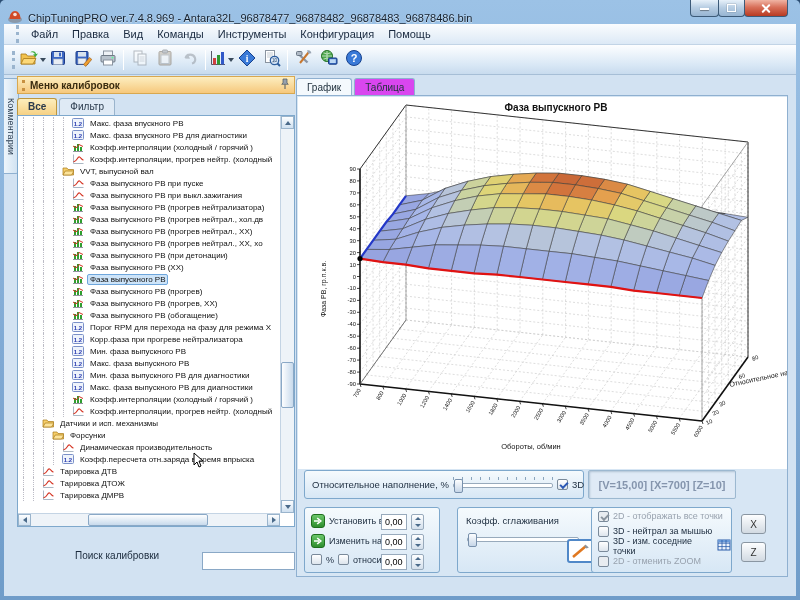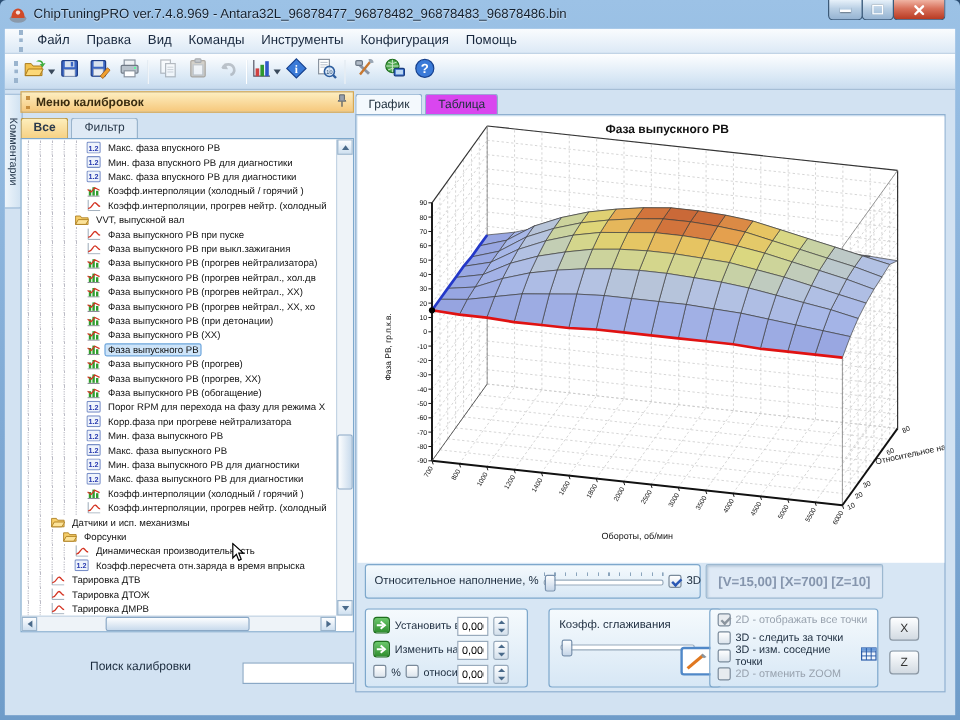--- a/index.html
+++ b/index.html
@@ -1,20 +1,20 @@
 <!DOCTYPE html>
 <html><head>
 <meta charset="utf-8">
 <style>
 *{margin:0;padding:0;box-sizing:border-box}
 html,body{width:800px;height:600px;overflow:hidden}
 body{font-family:"Liberation Sans",sans-serif;background:#2a4d73;position:relative}
 .window{position:absolute;inset:0;background:linear-gradient(180deg,#9cc2e6,#7fa9d4 60%,#6f9cc9);border-radius:5px 5px 0 0}
 
-.titlebar{position:absolute;left:0;top:0;width:100%;height:24px;display:flex;align-items:center;padding-left:7px}
+.titlebar{position:absolute;left:0;top:0;width:100%;height:24px;display:flex;align-items:flex-end;padding-left:7px}
 .appicon{width:16px;height:16px;margin-right:5px}
 .title{font-size:11px;color:#14202e;text-shadow:0 1px 1px rgba(255,255,255,.7);white-space:nowrap}
 .winbtns{position:absolute;right:12px;top:0;display:flex}
 .wbtn{height:17px;border:1px solid #3c5a78;border-top:none;border-radius:0 0 4px 4px;background:linear-gradient(#e7f1fa,#b9cfe4 45%,#96b4d2);display:flex;align-items:center;justify-content:center;margin-left:-1px}
 .wbtn.min{width:29px}.wbtn.max{width:27px}
 .wbtn.close{width:44px;background:linear-gradient(#f0b4a4,#d8705a 45%,#b83a22)}
 .glyph-min{width:9px;height:4px;border-bottom:2px solid #fff;box-shadow:0 1px 1px rgba(0,0,0,.4)}
 .glyph-max{width:9px;height:8px;border:1px solid #fff;box-shadow:0 0 1px rgba(0,0,0,.5)}
 .glyph-x{position:relative;width:10px;height:10px}
 .glyph-x::before,.glyph-x::after{content:"";position:absolute;left:4px;top:0;width:2px;height:11px;background:#fff;border-radius:1px}
@@ -269,32 +269,20 @@
             <span class="guide"></span>
             <span class="guide"></span>
             <span class="guide"></span>
             <span class="guide"></span>
             <span class="guide"></span>
             <span class="ticon"><svg width="12" height="10" viewBox="0 0 12 10">
                 <rect x=".5" y=".5" width="11" height="9" rx="1" fill="#eef3fb" stroke="#7a90c8"></rect>
                 <text x="6" y="7.5" font-size="6" fill="#2a3cb0" text-anchor="middle" font-weight="bold">1.2</text>
               </svg></span>
             <span class="tlabel">Макс. фаза впускного РВ</span>
-          </div>
-          <div class="tree-row">
-            <span class="guide"></span>
-            <span class="guide"></span>
-            <span class="guide"></span>
-            <span class="guide"></span>
-            <span class="guide"></span>
-            <span class="ticon"><svg width="12" height="10" viewBox="0 0 12 10">
-                <rect x=".5" y=".5" width="11" height="9" rx="1" fill="#eef3fb" stroke="#7a90c8"></rect>
-                <text x="6" y="7.5" font-size="6" fill="#2a3cb0" text-anchor="middle" font-weight="bold">1.2</text>
-              </svg></span>
-            <span class="tlabel">Мин. фаза впускного РВ для диагностики</span>
           </div>
           <div class="tree-row">
             <span class="guide"></span>
             <span class="guide"></span>
             <span class="guide"></span>
             <span class="guide"></span>
             <span class="guide"></span>
             <span class="ticon"><svg width="12" height="10" viewBox="0 0 12 10">
                 <rect x=".5" y=".5" width="11" height="9" rx="1" fill="#eef3fb" stroke="#7a90c8"></rect>
                 <text x="6" y="7.5" font-size="6" fill="#2a3cb0" text-anchor="middle" font-weight="bold">1.2</text>
@@ -1095,21 +1083,21 @@
           </div>
       </div>
 
       <div class="gbox gb4" id="chart-options">
           <div class="cbrow dis">
             <span class="cb on dis gray"></span>
             <span class="cbl">2D - отображать все точки</span>
           </div>
           <div class="cbrow">
             <span class="cb"></span>
-            <span class="cbl">3D - следить за точки</span>
+            <span class="cbl">3D - нейтрал за мышью</span>
           </div>
           <div class="cbrow">
             <span class="cb"></span>
             <span class="cbl">3D - изм. соседние точки</span>
             <span class="gridico"><svg width="14" height="12" viewBox="0 0 14 12">
                 <rect x="1" y="1" width="12" height="10" fill="#eef4fc" stroke="#2a5caa"></rect>
                 <rect x="1" y="1" width="12" height="2.4" fill="#6a9ad8"></rect>
                 <path d="M1 4.2h12M1 7.6h12M5 1v10M9 1v10" stroke="#2a5caa" stroke-width=".8"></path>
               </svg></span>
           </div>

